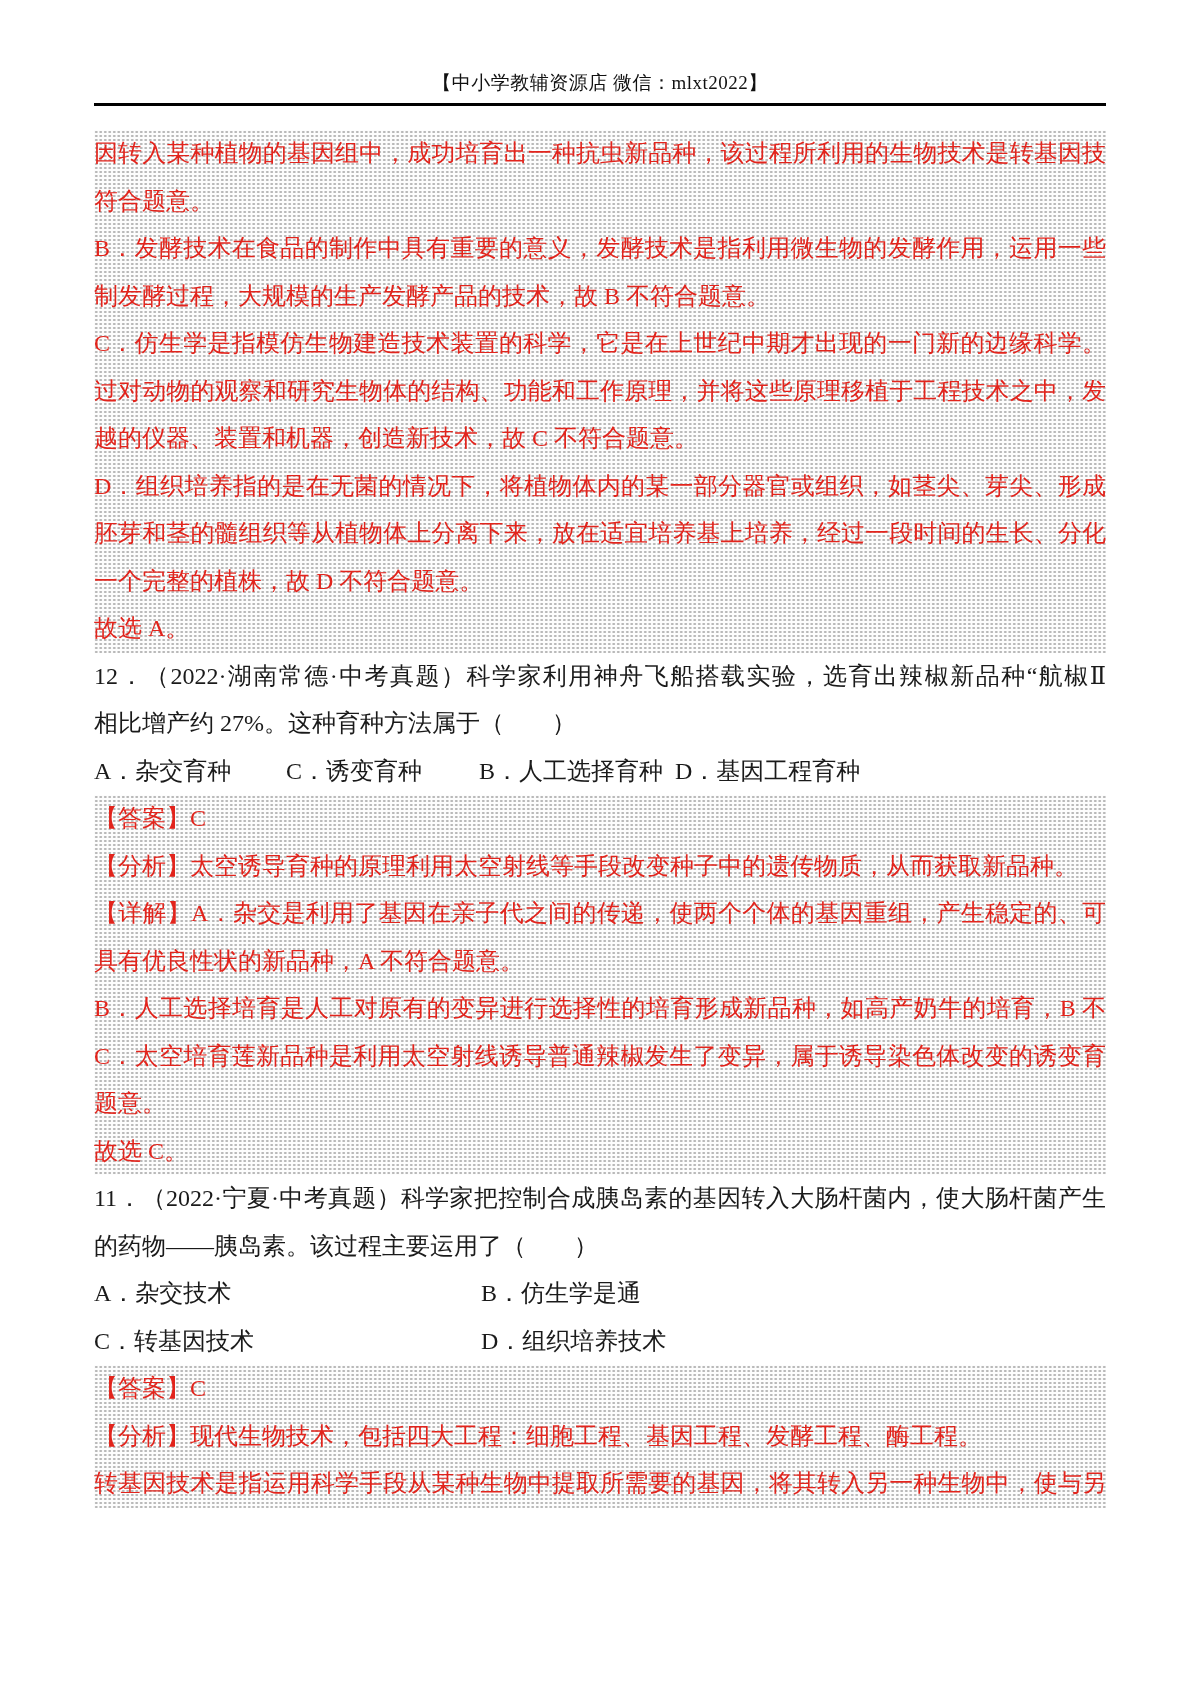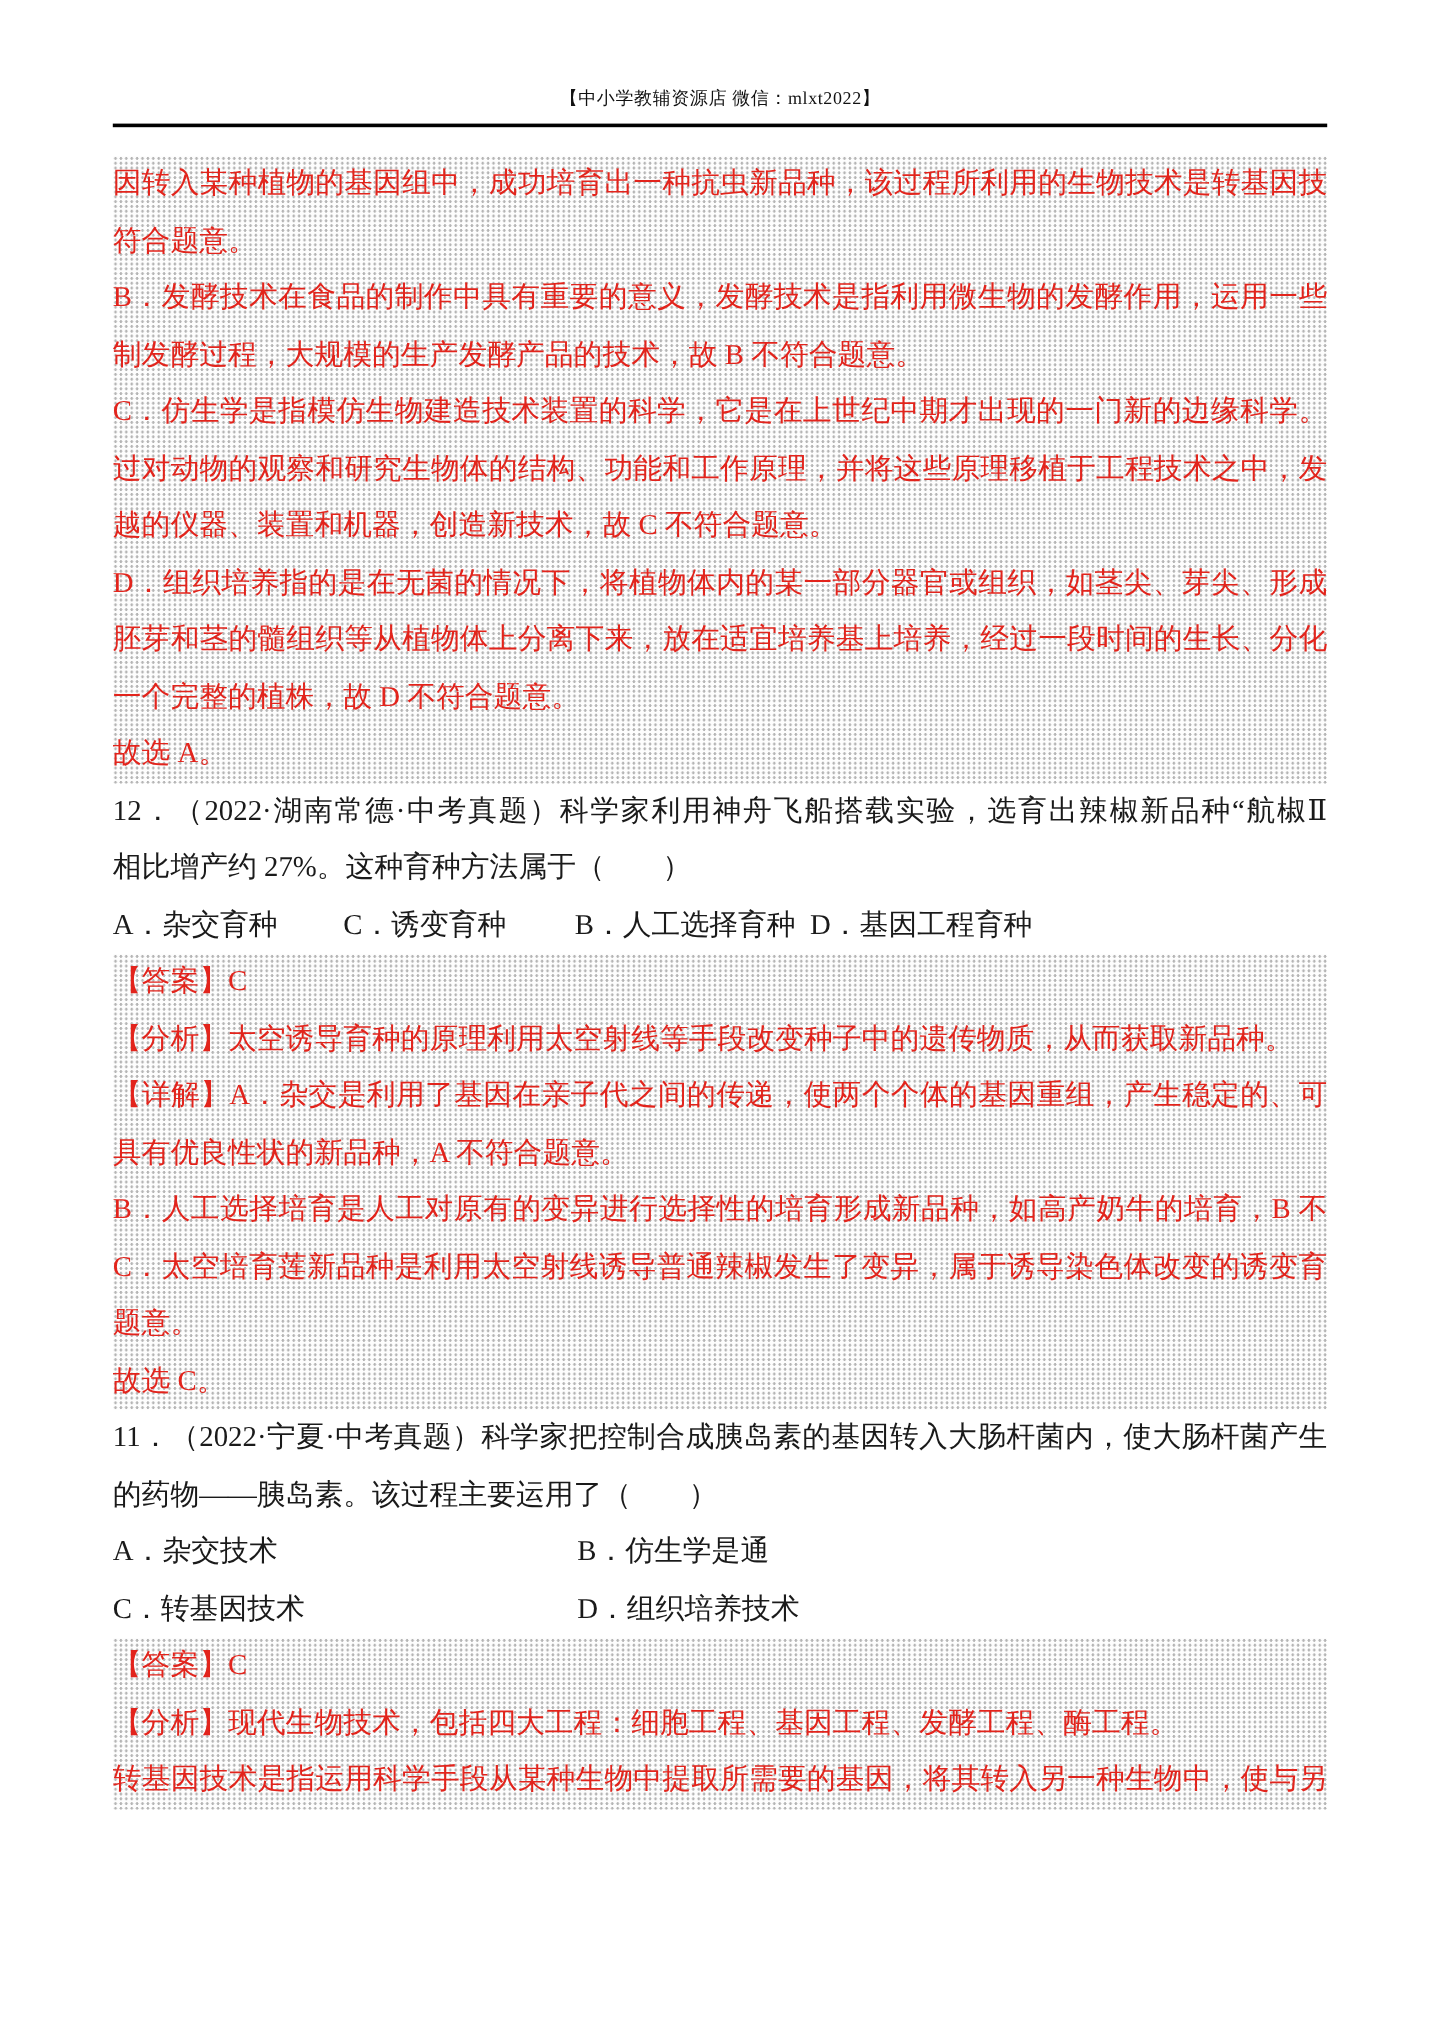--- a/index.html
+++ b/index.html
@@ -14,21 +14,21 @@
 
   
   .header{
     margin:0 94px;
     padding-top:70px;
     padding-bottom:7px;
     text-align:center;
     border-bottom:3px solid #000000;
   }
   .header .title{
-    font-size:15px;
+    font-size:19px;
     line-height:26px;
     color:#111111;
     letter-spacing:.5px;
   }
 
   
   .content{margin:24px 94px 0;}
   .ln{
     font-size:24px;
     height:47.5px;

